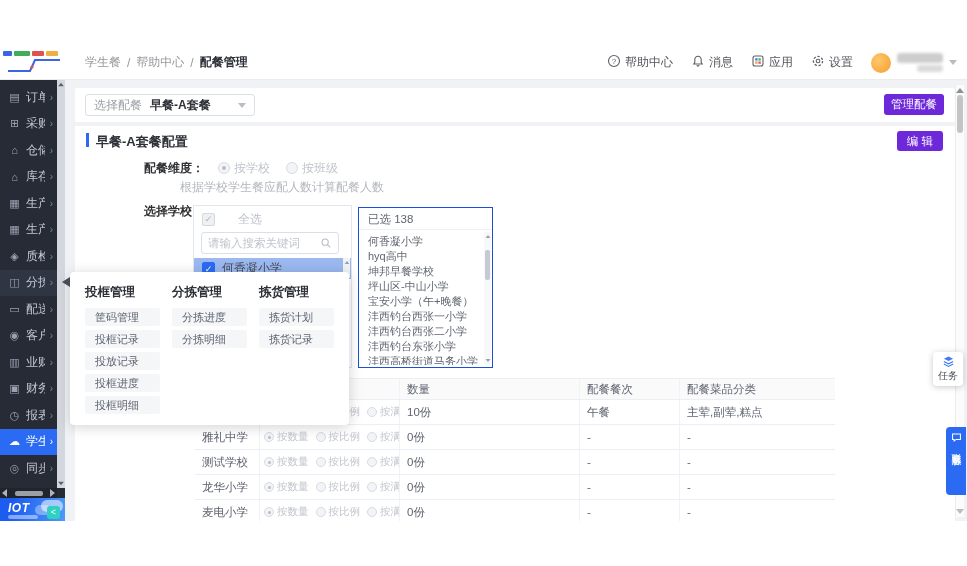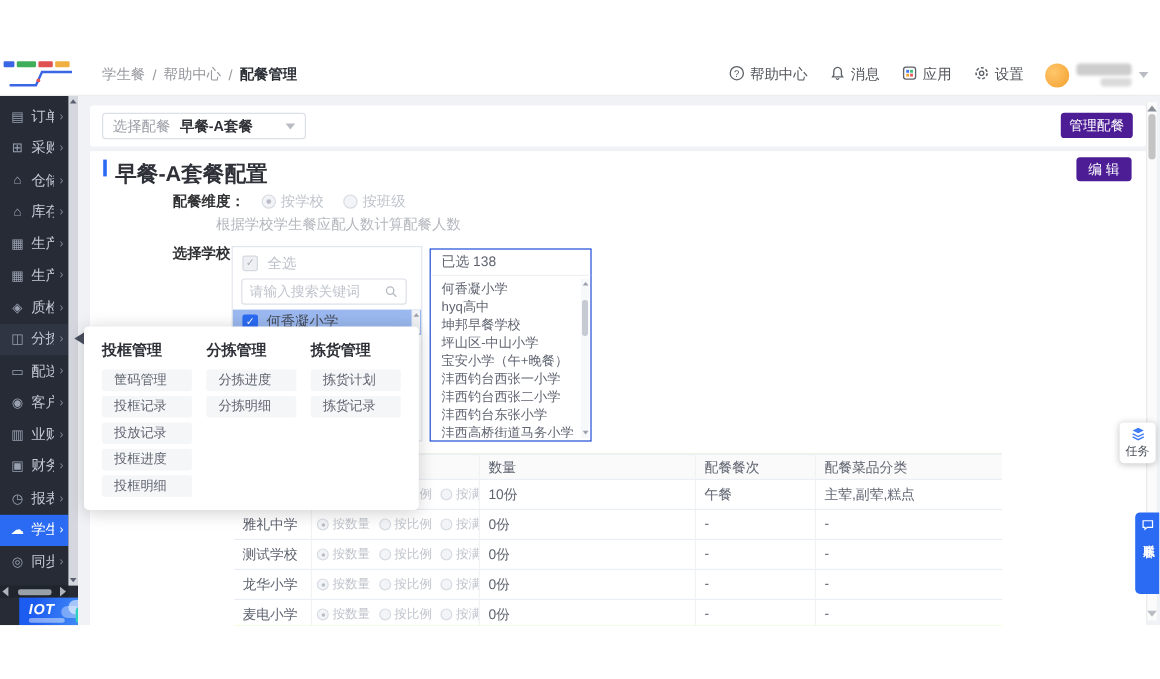--- a/index.html
+++ b/index.html
@@ -33,52 +33,52 @@
 .sb-item .lb{flex:1;overflow:hidden}
 .sb-item .ch{font-size:10px;color:#7d8494}
 .sb-item.hov{background:#2f3542}
 .sb-item.act{background:#2b6bf3;color:#fff}
 .sb-item.act .ic,.sb-item.act .ch{color:#fff}
 .sb-vtrack{position:absolute;right:0;top:0;width:8px;height:408px;background:#d4d7dd;display:flex;flex-direction:column;justify-content:space-between;align-items:center;padding:2px 0}
 .sb-vtrack .tri-up{border-bottom-color:#5a6070;transform:scale(.7)}
 .sb-vtrack .tri-down{border-top-color:#5a6070;transform:scale(.7)}
 .sb-hscroll{position:absolute;left:0;top:408px;width:57px;height:10px;background:#20242d;display:flex;align-items:center;justify-content:space-between;padding:0 2px}
 .sb-hthumb{width:28px;height:5px;background:#99a0a8;border-radius:2px;margin-left:8px;margin-right:auto}
-.iot{position:absolute;left:16px;top:418px;width:65px;height:23px;background:linear-gradient(100deg,#1d5cf0 20%,#4e9af8);overflow:hidden;color:#fff}
+.iot{position:absolute;left:0;top:418px;width:65px;height:23px;background:linear-gradient(100deg,#1d5cf0 20%,#4e9af8);overflow:hidden;color:#fff}
 .iot .t{position:absolute;left:8px;top:3px;font-size:12px;font-weight:bold;font-style:italic;letter-spacing:.5px}
 .iot .sub{position:absolute;left:8px;top:17px;width:30px;height:4px;background:rgba(255,255,255,.45);border-radius:2px}
 .iot .cl1{position:absolute;right:2px;top:2px;width:22px;height:12px;border-radius:8px;background:rgba(255,255,255,.55)}
 .iot .cl2{position:absolute;right:14px;top:7px;width:16px;height:10px;border-radius:8px;background:rgba(255,255,255,.35)}
 .iot .share{position:absolute;right:5px;top:8px;width:13px;height:13px;border-radius:3px;background:#2fd1c0;color:#fff;font-size:9px;line-height:13px;text-align:center}
 
 
 .main{position:absolute;left:65px;top:35px;width:902px;height:441px;background:#f0f2f5}
 .card1{position:absolute;left:75px;top:43px;width:880px;height:34px;background:#fff;border-radius:2px;z-index:1}
 .selectbox{position:absolute;left:10px;top:6px;width:170px;height:22px;border:1px solid #dcdfe6;border-radius:3px;display:flex;align-items:center;padding:0 8px;gap:8px;font-size:12px;background:#fff;cursor:pointer}
 .sel-label{color:#9b9ea6}
 .sel-value{color:#2f3137;font-weight:bold;flex:1;white-space:nowrap}
-.btn{background:#4c1d95;color:#fff;font-size:11.5px;border-radius:3px;display:flex;align-items:center;justify-content:center;cursor:pointer;white-space:nowrap}
+.btn{background:#6d28d9;color:#fff;font-size:11.5px;border-radius:3px;display:flex;align-items:center;justify-content:center;cursor:pointer;white-space:nowrap}
 .btn-manage{position:absolute;right:11px;top:6px;height:21px;padding:0 7px}
 .card2{position:absolute;left:75px;top:81px;width:880px;height:500px;background:#fff;z-index:1}
-.sec-title{position:absolute;left:11px;top:7px;display:flex;align-items:flex-start;gap:7px;font-size:18px;font-weight:bold;color:#2e3138}
+.sec-title{position:absolute;left:11px;top:7px;display:flex;align-items:flex-start;gap:7px;font-size:13px;font-weight:bold;color:#2e3138}
 .bar{width:3px;height:14px;background:#2b6bf3}
 .btn-edit{position:absolute;right:12px;top:5px;height:20px;padding:0 10px}
 .flabel{font-size:12px;font-weight:bold;color:#303133}
 .frow-dim{position:absolute;left:69px;top:33px;height:18px;display:flex;align-items:center;gap:14px}
 .rgroup{display:flex;gap:16px;align-items:center}
 .ritem{display:flex;align-items:center;gap:4px;font-size:12px;color:#c0c4cc;cursor:pointer}
 .rad{width:12px;height:12px;border:1px solid #d7dbe2;border-radius:50%;background:#f2f4f7;position:relative;flex:none}
 .rad.sel::after{content:"";position:absolute;left:3px;top:3px;width:4px;height:4px;border-radius:50%;background:#b8bdc7}
 .hint{position:absolute;left:105px;top:53px;font-size:12px;color:#b4b7bd}
 .sch-label{position:absolute;left:69px;top:77px}
 .cb{width:13px;height:13px;border:1px solid #d4d8df;background:#eef0f3;color:#a9afba;font-size:9px;display:inline-flex;align-items:center;justify-content:center;border-radius:2px;flex:none;cursor:pointer}
 .cb::after{content:"✓"}
 .cb.blue{background:#2b6bf3;border-color:#2b6bf3;color:#fff}
 .lpanel{position:absolute;left:118px;top:79px;width:159px;height:163px;border:1px solid #e2e6ee;background:#fff}
-.selall{height:22px;display:flex;align-items:center;gap:8px;padding:0 8px;margin-top:2px;font-size:12px;color:#bcc1ca}
+.selall{height:22px;display:flex;align-items:center;gap:23px;padding:0 8px;margin-top:2px;font-size:12px;color:#bcc1ca}
 .searchbox{position:absolute;left:7px;top:26px;width:138px;height:22px;border:1px solid #dcdfe6;border-radius:3px;display:flex;align-items:center;padding:0 6px;gap:4px;font-size:11.5px;color:#c0c4cc;cursor:text}
 .searchbox .ph{flex:1;white-space:nowrap;overflow:hidden}
 .selrow{position:absolute;left:0;top:52px;width:157px;height:21px;background:#9bb9f0;display:flex;align-items:center;gap:7px;padding:0 8px;font-size:12px;color:#454b58;cursor:pointer}
 .lp-scroll{position:absolute;right:1px;top:52px;width:7px;height:20px;background:#f1f2f5;display:flex;justify-content:center;padding-top:2px}
 .lp-scroll .tri-up{transform:scale(.6);border-bottom-color:#9aa0ab}
 .rpanel{position:absolute;left:283px;top:81px;width:135px;height:161px;border:1px solid #1d4ed8;background:#fff}
 .rp-head{height:22px;line-height:22px;padding:0 9px;font-size:11.5px;color:#5f6470;border-bottom:1px solid #eef0f4}
 .rp-list{position:absolute;top:24px;left:0;right:9px;bottom:2px;overflow:hidden;padding:2px 0 0 9px}
 .rp-item{height:15px;line-height:15px;font-size:11px;color:#5f6470;white-space:nowrap;cursor:pointer}
 .rp-scroll{position:absolute;top:24px;right:1px;width:7px;bottom:2px;background:#f7f8fa;display:flex;flex-direction:column;align-items:center;justify-content:space-between;padding:2px 0}

